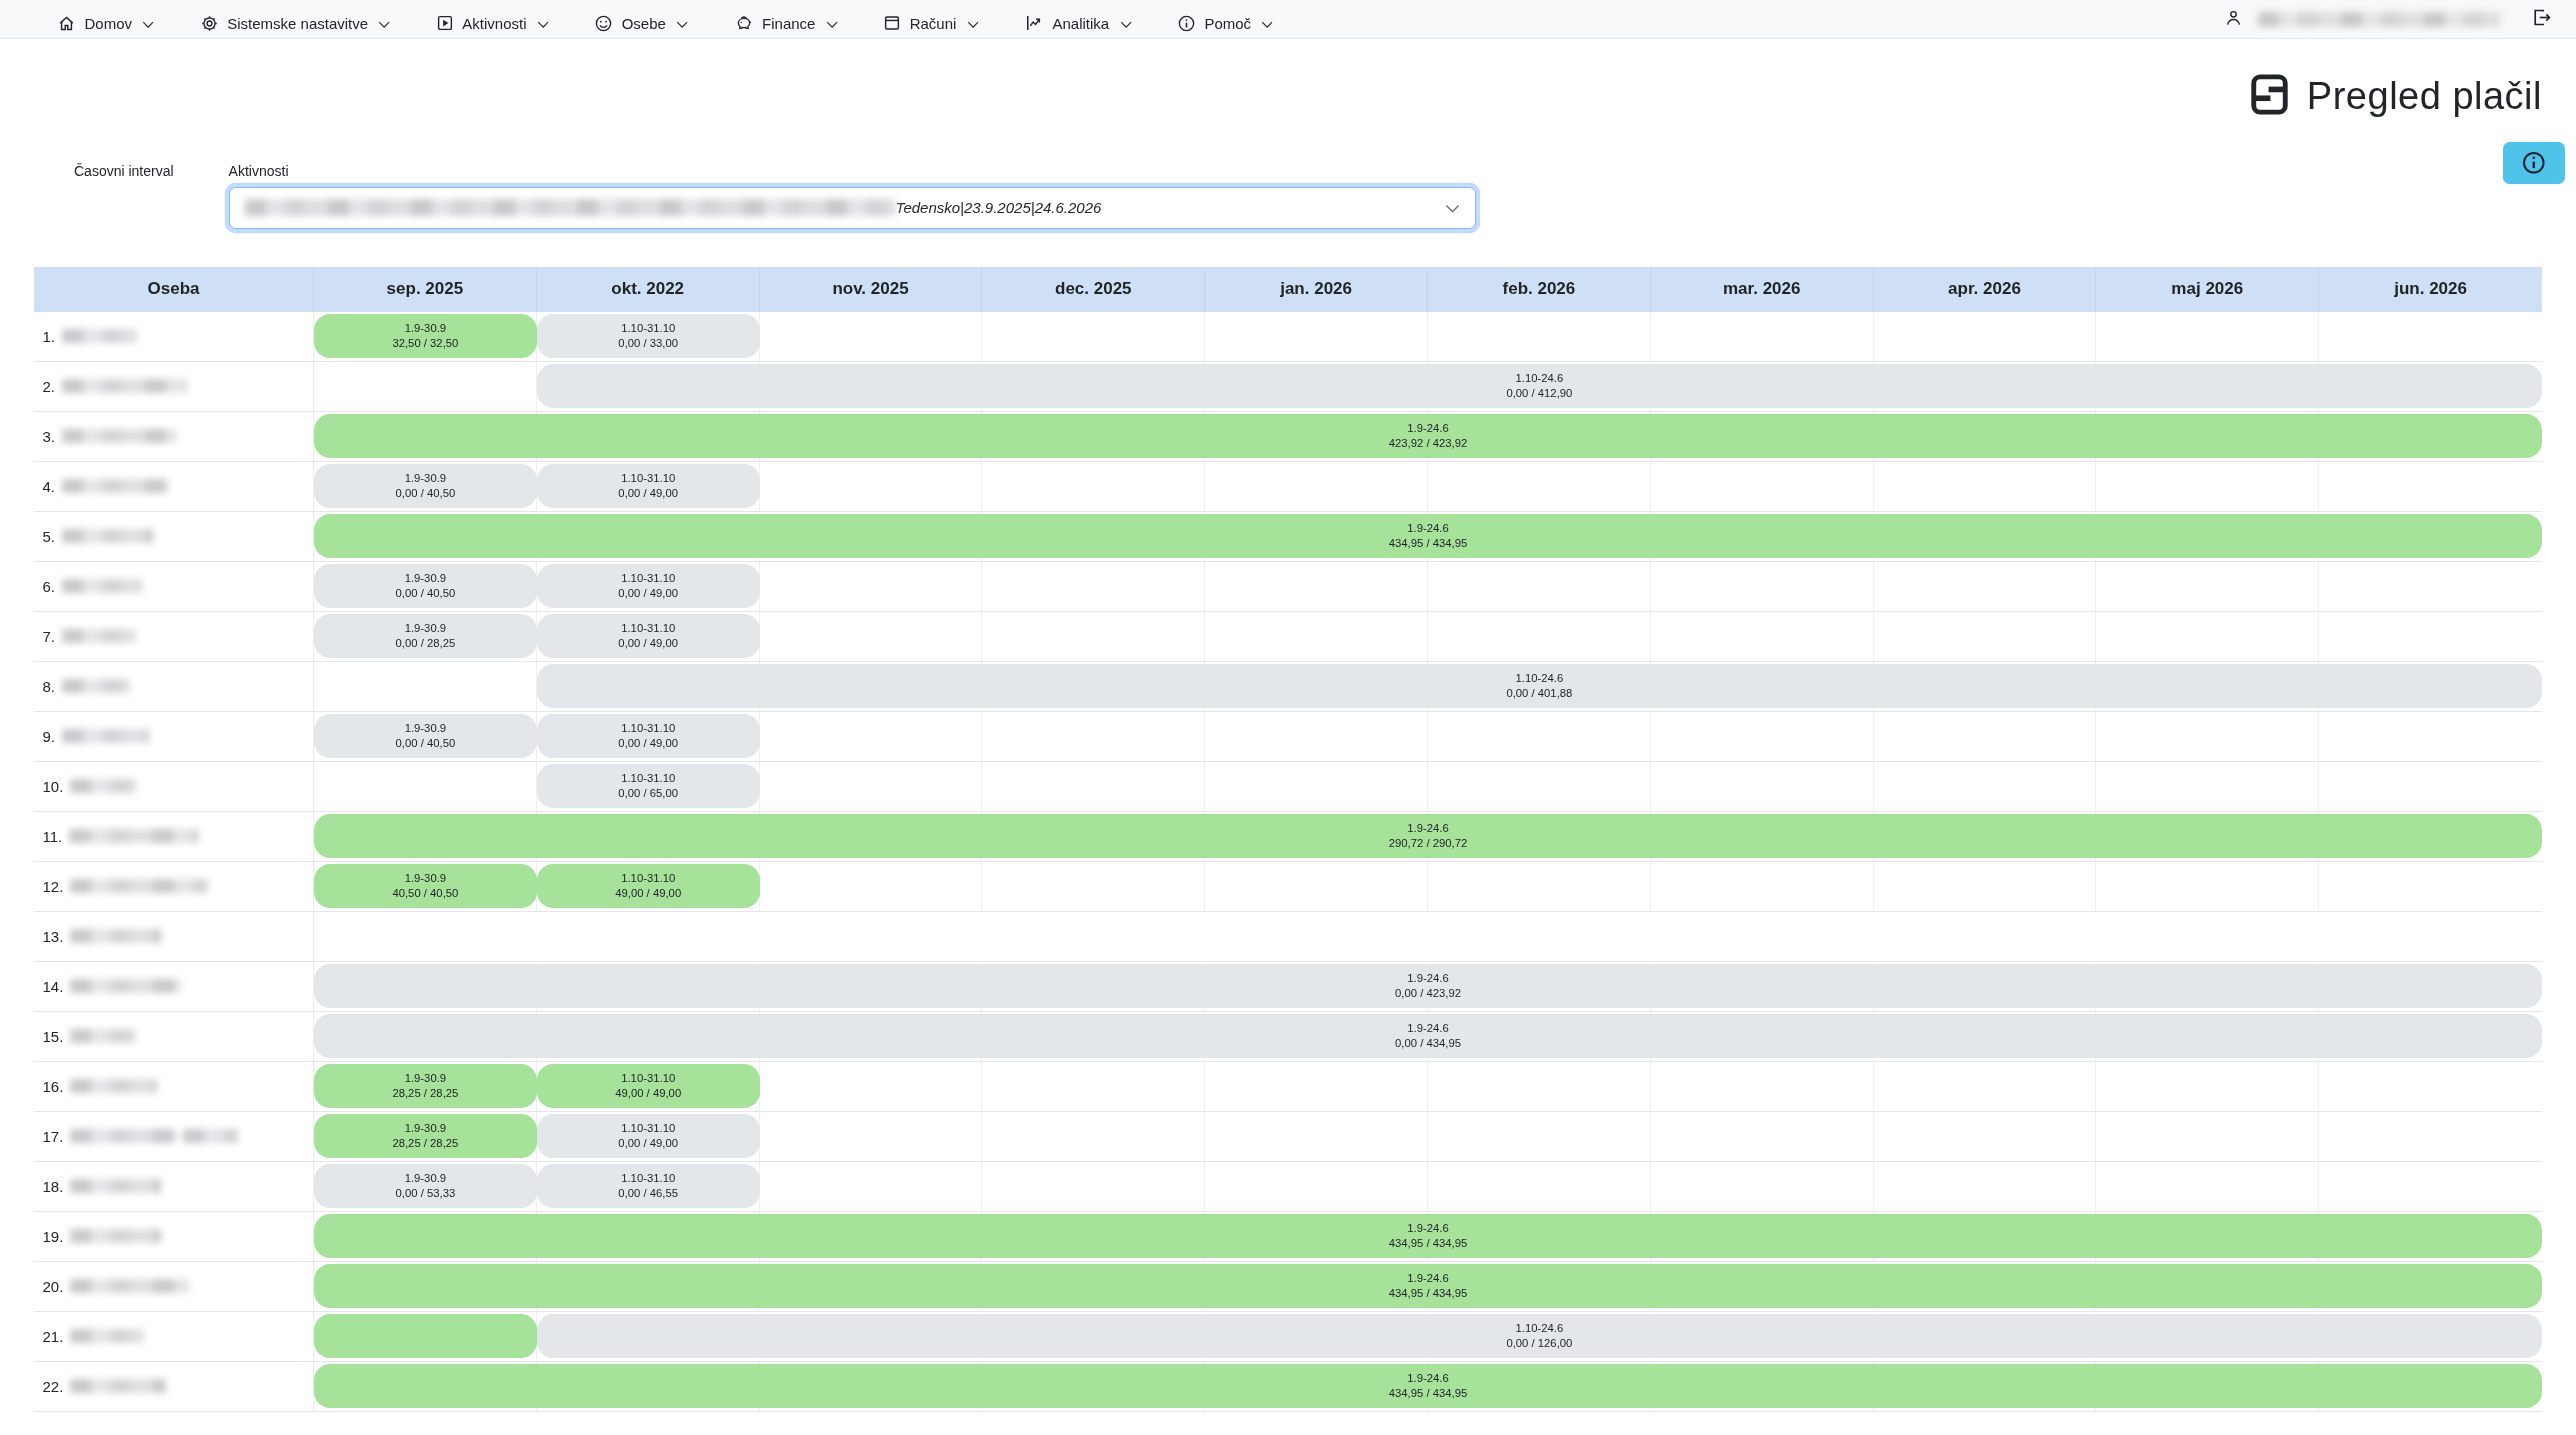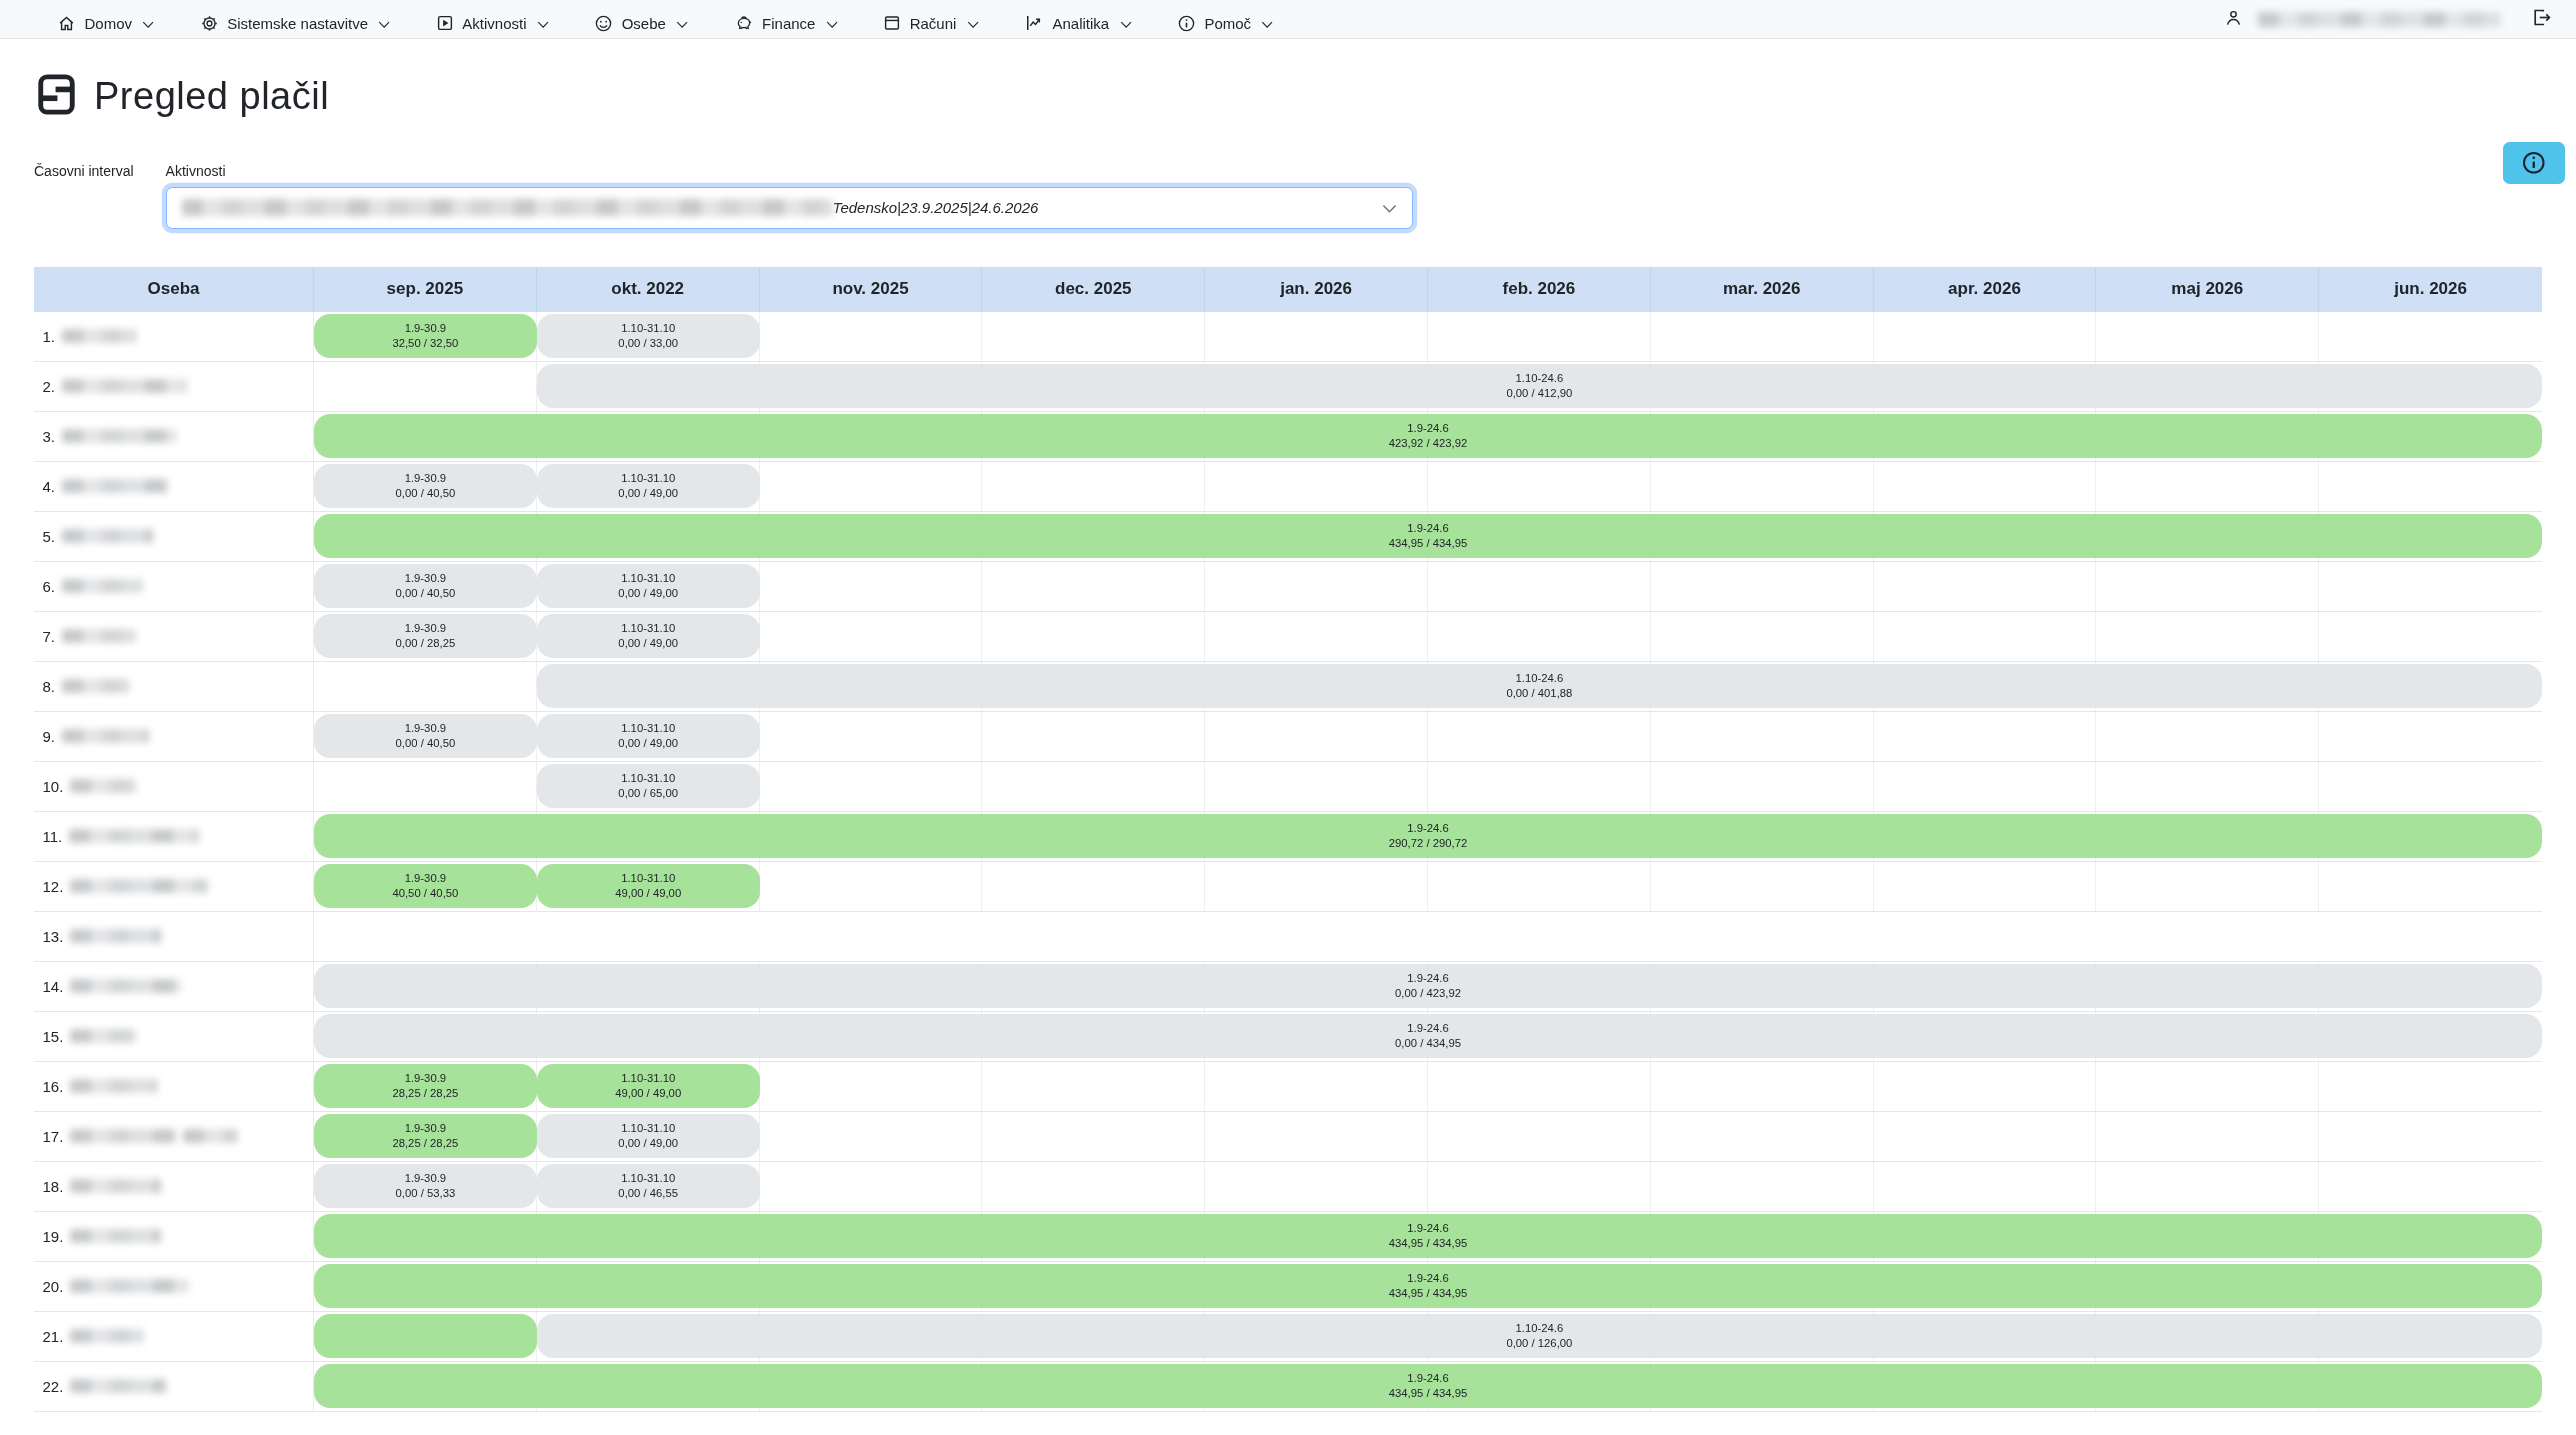--- a/index.html
+++ b/index.html
@@ -20,29 +20,29 @@
   .nav-item svg.mi { display:block; }
   .chev { margin-left:1.9px; display:block; }
   .nav-right { margin-left:auto; display:flex; align-items:center; gap:15px; }
   .redact {
     display:inline-block; height:15px; border-radius:1.9px;
     background: repeating-linear-gradient(90deg,#c7c9cb 0 21px,#e3e4e6 21px 40px,#d2d4d6 40px 60px,#dddfe1 60px 83px);
     filter: blur(3.8px);
   }
   
   .page { padding:0 34px; position:relative; }
-  .title-row { display:flex; align-items:center; gap:15px; margin-top:28px; height:58px; }
+  .title-row { display:flex; align-items:center; gap:15px; margin-top:28px; height:58px;justify-content:flex-end; }
   .page-title { font-size:38px; font-weight:400; margin:0; letter-spacing:0.5px; }
   .info-btn {
     position:absolute; top:75px; right:11.3px; width:62px; height:42px;
     background:#4fc3ea; border:none; border-radius:6.6px;
     display:flex; align-items:center; justify-content:center; cursor:pointer;
   }
   
-  .filters { display:flex; gap:32px; margin-top:38px; }
+  .filters { display:flex; gap:55px; margin-top:38px;margin-left:40px; }
   .filter-label { display:block; font-size:14px; margin-bottom:7.5px; color:#212529; }
   .date-box {
     width:820px; height:42px; border:0.9px solid #ced4da; border-radius:6.6px; background:#fff;
     display:flex; align-items:center; padding:0 9.4px 0 14px; font-size:15px;
   }
   .date-box .val { flex:1; }
   .icon-btn { background:none; border:none; padding:1.9px; display:flex; cursor:pointer; }
   .select-box {
     width:1247px; height:42px; background:#fff; font-size:15px;
     border:0.9px solid #86b7fe; border-radius:6.6px;

